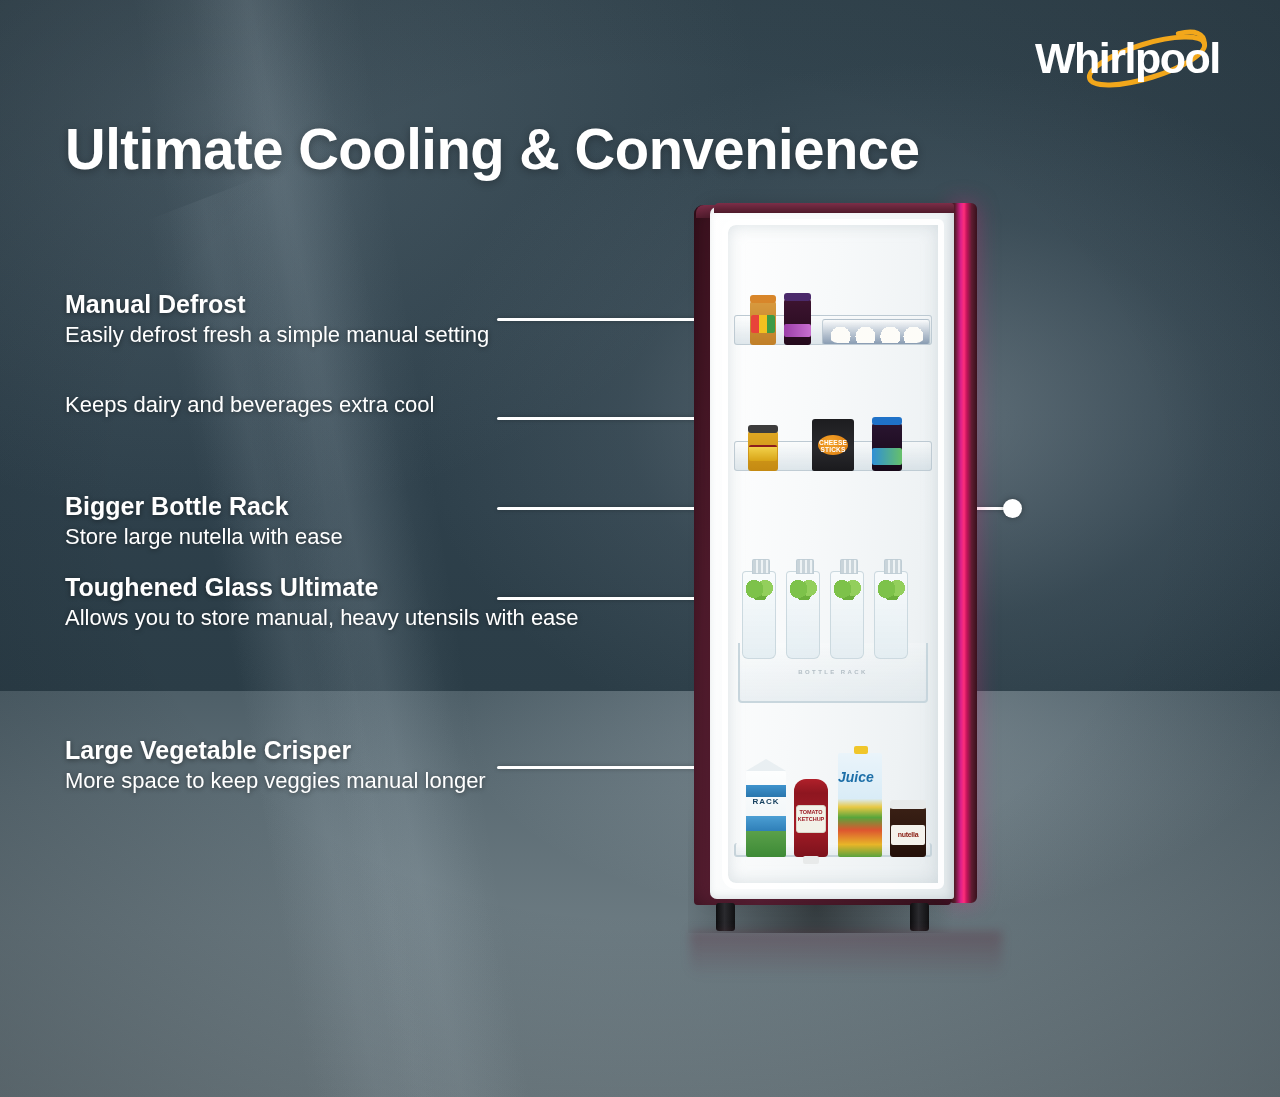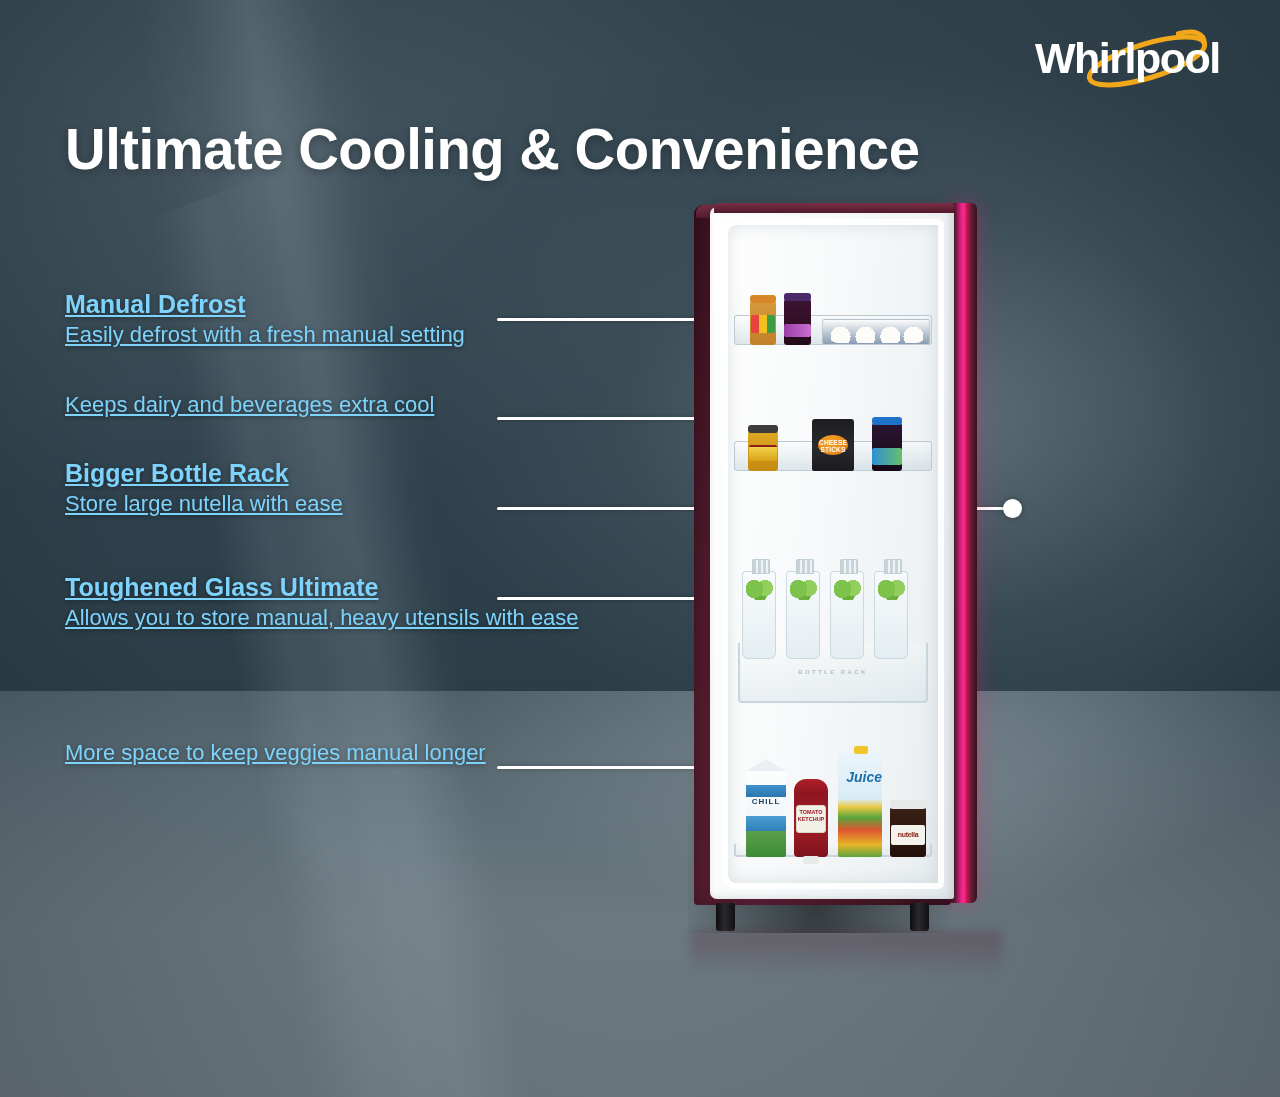--- a/index.html
+++ b/index.html
@@ -55,21 +55,21 @@
   
   .headline {
     position:absolute; left:65px; top:115px;
     font-size:58px; font-weight:bold; color:#fff;
     letter-spacing:-0.5px; white-space:nowrap;
     transform:scaleX(.97); transform-origin:left center;
     text-shadow:0 2px 9px rgba(0,0,0,.30);
   }
 
   
-  .callout { position:absolute; left:65px; color:#7dd3fc;text-decoration:underline; }
+  .callout { position:absolute; left:65px; color:#ffffff; }
   .callout .ttl {
     font-size:25px; font-weight:bold; white-space:nowrap;
     text-shadow:0 1px 5px rgba(0,0,0,.45); line-height:1.12;
   }
   .callout .sub {
     font-size:22px; font-weight:normal; white-space:nowrap;
     text-shadow:0 1px 5px rgba(0,0,0,.45); line-height:1.3; margin-top:3px;
   }
   .leader { position:absolute; height:3px; background:#fff; border-radius:2px;
             box-shadow:0 0 4px rgba(0,0,0,.28); }
@@ -450,21 +450,21 @@
     position:absolute; left:2px; top:26px; width:30px; height:28px; border-radius:3px;
     background:#f2f1e8; border:1px solid #d8d6c8;
     font-size:5.5px; font-weight:bold; color:#9c1822; text-align:center; line-height:1.25; padding-top:3px;
   }
   .juice {
     position:absolute; left:104px; bottom:0; width:44px; height:104px; border-radius:2px;
     background:linear-gradient(180deg,#eaf4fa 0%,#d9ecf7 44%,#e8c843 52%,#59a53c 62%,#dd5530 74%,#e8b528 88%,#5aa33f 100%);
   }
   .juice::before { content:""; position:absolute; left:16px; top:-7px; width:14px; height:8px;
                    background:#f0c62a; border-radius:2px; }
-  .juice-t { position:absolute; left:0; right:0; top:16px; text-align:right;
+  .juice-t { position:absolute; left:0; right:0; top:16px; text-align:left;
              font-size:14px; font-style:italic; font-weight:bold; color:#1d6fa8; }
   .nutella {
     position:absolute; left:156px; bottom:0; width:36px; height:50px; border-radius:3px;
     background:linear-gradient(180deg,#3a2015,#241009);
   }
   .nutella .jar-cap { background:#e8eaea; height:9px; top:-7px; }
   .nut-lbl {
     position:absolute; left:1px; top:18px; width:34px; height:20px; border-radius:2px;
     background:#f4f2ec; font-size:7px; font-weight:bold; color:#8c2318;
     text-align:center; line-height:20px; letter-spacing:-.3px;
@@ -499,46 +499,47 @@
     <ellipse cx="112" cy="33" rx="60" ry="17" fill="none" stroke="#f2a71b" stroke-width="5" transform="rotate(-17 112 33)"></ellipse>
     <text x="0" y="45" font-family="Liberation Sans, sans-serif" font-size="43" font-weight="bold" fill="#ffffff" letter-spacing="-1.5">Whirlpool</text>
     <path d="M150 16 Q176 18 172 33" fill="none" stroke="#f2a71b" stroke-width="5" stroke-linecap="round" transform="rotate(-17 112 33)"></path>
   </svg>
 </div>
 
 <div class="headline">Ultimate Cooling &amp; Convenience</div>
 
 <div class="callout" style="top:290px;">
   <div class="ttl">Manual Defrost</div>
-  <div class="sub">Easily defrost with a fresh manual setting</div>
+  <div class="sub">Easily defrost fresh a simple manual setting</div>
 </div>
 <div class="leader" style="left:497px; top:318px; width:440px;"></div>
 <div class="leader-dot" style="left:930px; top:310px;"></div>
 
 <div class="callout" style="top:388px;">
   <div class="sub">Keeps dairy and beverages extra cool</div>
 </div>
 <div class="leader" style="left:497px; top:417px; width:248px;"></div>
 <div class="leader-dot" style="left:738px; top:409px;"></div>
 
-<div class="callout" style="top:459px;">
+<div class="callout" style="top:492px;">
   <div class="ttl">Bigger Bottle Rack</div>
   <div class="sub">Store large nutella with ease</div>
 </div>
 <div class="leader" style="left:497px; top:507px; width:513px;"></div>
 <div class="leader-dot" style="left:1003px; top:499px;"></div>
 
 <div class="callout" style="top:573px;">
   <div class="ttl">Toughened Glass Ultimate</div>
   <div class="sub">Allows you to store manual, heavy utensils with ease</div>
 </div>
 <div class="leader" style="left:497px; top:597px; width:252px;"></div>
 <div class="leader-dot" style="left:742px; top:589px;"></div>
 
 <div class="callout" style="top:736px;">
+  <div class="ttl">Large Vegetable Crisper</div>
   <div class="sub">More space to keep veggies manual longer</div>
 </div>
 <div class="leader" style="left:497px; top:766px; width:258px;"></div>
 <div class="leader-dot" style="left:746px; top:758px;"></div>
 
 <div class="fridge">
   <div class="cab-shadow"></div>
 
   <div class="cabinet">
     <div class="cab-top"></div>
@@ -654,21 +655,21 @@
     </div>
     <div class="bottle" style="left:-208px; top:368px;"></div>
     <div class="bottle" style="left:-164px; top:368px;"></div>
     <div class="bottle" style="left:-120px; top:368px;"></div>
     <div class="bottle" style="left:-76px;  top:368px;"></div>
 
     <div class="dshelf-rail" style="left:-216px; top:640px; width:198px;"></div>
     <div style="position:absolute; left:-216px; top:640px; width:198px; height:14px;">
       <div class="milk">
         <div class="milk-band"></div>
-        <div class="milk-t">CHILL</div>
+        <div class="milk-t">RACK</div>
       </div>
       <div class="ketchup">
         <div class="ket-lbl">TOMATO KETCHUP</div>
       </div>
       <div class="juice">
         <div class="juice-t">Juice</div>
       </div>
       <div class="jar nutella">
         <div class="jar-cap"></div>
         <div class="nut-lbl">nutella</div>

